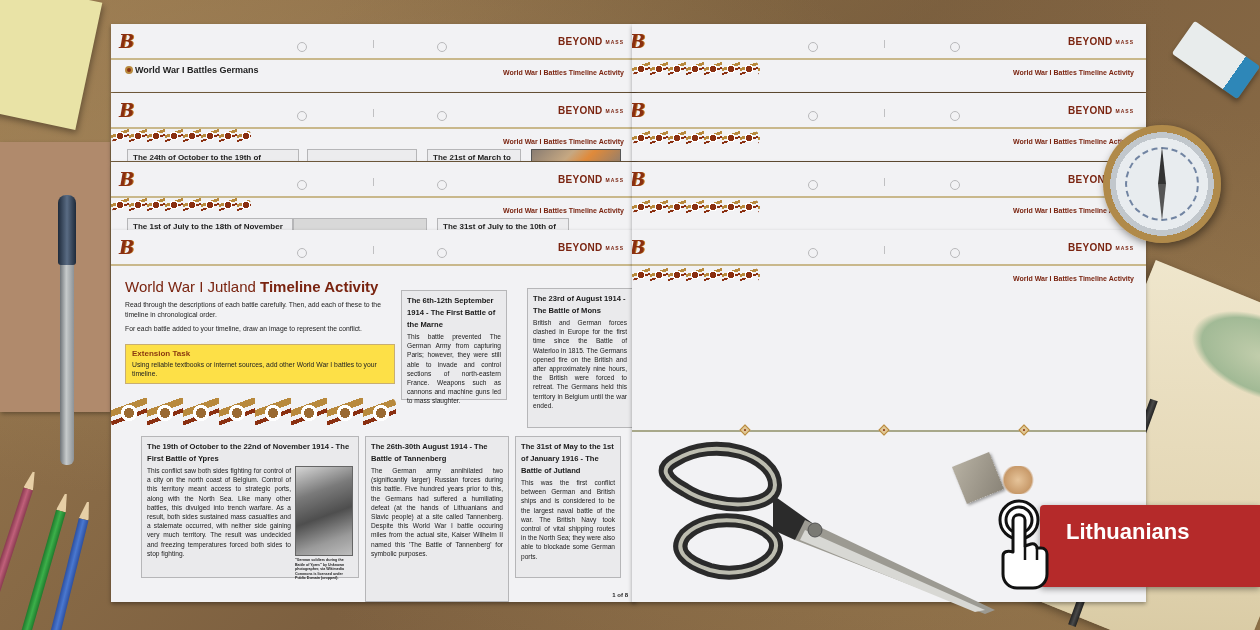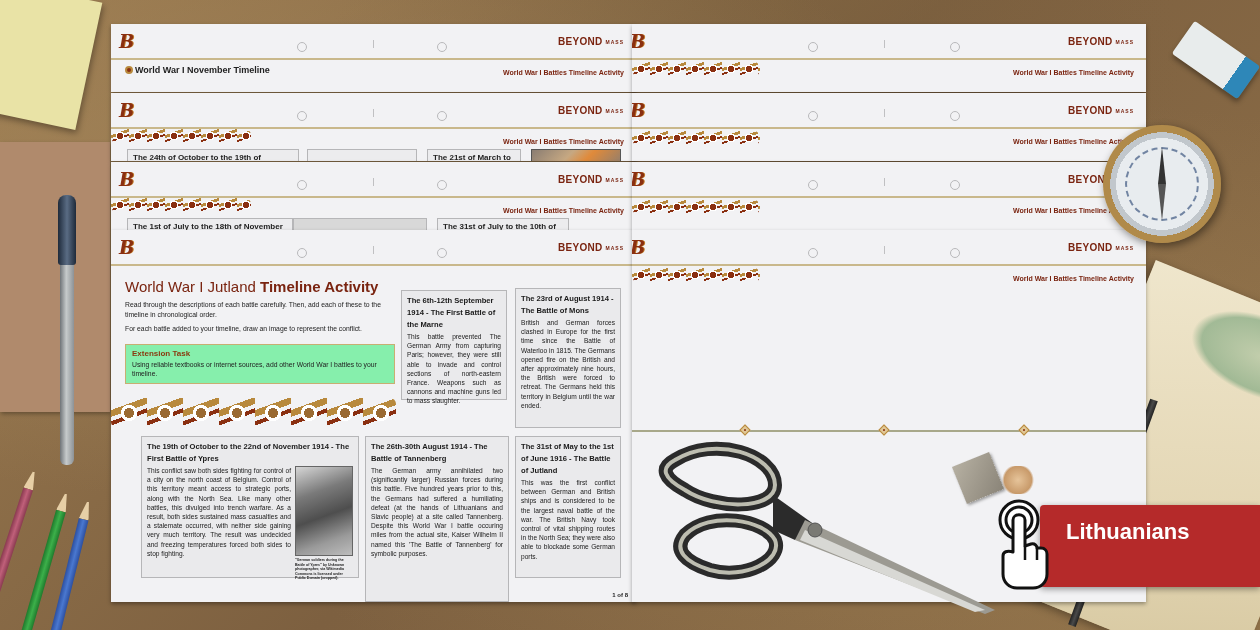--- a/index.html
+++ b/index.html
@@ -68,21 +68,21 @@
 
   
   .main-title {
     position: absolute; left: 14px; top: 48px;
     font-family: "Liberation Sans", sans-serif; font-size: 15px; color: #7a2410;
   }
   .main-title b { font-weight: bold; }
   .intro { position: absolute; left: 14px; width: 274px; font-family: "Liberation Sans", sans-serif; font-size: 6.8px; line-height: 9.5px; color: #222; }
   .ext-box {
     position: absolute; left: 14px; top: 114px; width: 270px; height: 40px;
-    border: 1px solid #c8ae72; background: #86efac; padding: 4px 6px;
+    border: 1px solid #c8ae72; background: #fde047; padding: 4px 6px;
   }
   .ext-title { font-family: "Liberation Sans", sans-serif; font-weight: bold; font-size: 8px; color: #8a3a10; margin-bottom: 2px; }
   .ext-text { font-family: "Liberation Sans", sans-serif; font-size: 6.8px; line-height: 9px; color: #222; }
 
   .battle {
     position: absolute; border: 1px solid #b6b6b8; background: #eaeaec;
     padding: 4px 5px; font-family: "Liberation Sans", sans-serif; color: #1a1a1a;
   }
   .battle h4 { font-size: 7.6px; font-weight: bold; line-height: 12px; margin-bottom: 1px; }
   .battle p { font-size: 6.6px; line-height: 9.2px; text-align: justify; }
@@ -147,21 +147,21 @@
 
 <div class="page" style="left:111px; top:24px; width:525px; height:68px;">
   <div class="page-header">
     <span class="logo-b">B</span>
     <span class="punch" style="left:186px;"></span>
     <span class="tick" style="left:262px;"></span>
     <span class="punch" style="left:326px;"></span>
     <span class="brand"><span>BEYOND</span><small>MASS</small></span>
   </div>
   <div style="position:absolute; left:14px; top:41px; font-family:'Liberation Sans',sans-serif; font-weight:bold; font-size:9px; color:#222;">
-    <span style="display:inline-block;width:8px;height:8px;border-radius:50%;border:2px solid #b8893c;background:#8a2f10;vertical-align:-1px;margin-right:2px;"></span><span>World War I November Timeline</span>
+    <span style="display:inline-block;width:8px;height:8px;border-radius:50%;border:2px solid #b8893c;background:#8a2f10;vertical-align:-1px;margin-right:2px;"></span><span>World War I Battles Germans</span>
   </div>
   <span class="subtitle-right" style="top:45px;">World War I Battles Timeline Activity</span>
 </div>
 
 <div class="page" style="left:111px; top:93px; width:525px; height:68px;">
   <div class="page-header">
     <span class="logo-b">B</span>
     <span class="punch" style="left:186px;"></span>
     <span class="tick" style="left:262px;"></span>
     <span class="punch" style="left:326px;"></span>
@@ -211,39 +211,39 @@
   </div>
 
   <div class="border-strip" style="left:0; top:168px; width:285px; height:30px; background-size:36px 30px;
        background-image: radial-gradient(circle at 18px 15px, #9a6a32 0 5px, #fff 5px 8px, transparent 8px),
        linear-gradient(160deg, transparent 0 28%, #b8893c 28% 44%, transparent 44% 54%, #8a2f10 54% 64%, transparent 64%);"></div>
 
   <div class="battle" style="left:290px; top:60px; width:106px; height:110px;">
     <h4>The 6th-12th September 1914 - The First Battle of the Marne</h4>
     <p>This battle prevented The German Army from capturing Paris; however, they were still able to invade and control sections of north-eastern France. Weapons such as cannons and machine guns led to mass slaughter.</p>
   </div>
-  <div class="battle" style="left:404px; top:58px; width:106px; height:140px;">
+  <div class="battle" style="left:416px; top:58px; width:106px; height:140px;">
     <h4>The 23rd of August 1914 - The Battle of Mons</h4>
     <p>British and German forces clashed in Europe for the first time since the Battle of Waterloo in 1815. The Germans opened fire on the British and after approximately nine hours, the British were forced to retreat. The Germans held this territory in Belgium until the war ended.</p>
   </div>
 
   <div class="battle" style="left:30px; top:206px; width:218px; height:142px;">
     <h4>The 19th of October to the 22nd of November 1914 - The First Battle of Ypres</h4>
     <div class="photo">
       <div class="img"></div>
       <div class="cap">"German soldiers during the Battle of Ypres" by Unknown photographer, via Wikimedia Commons is licensed under Public Domain (cropped).</div>
     </div>
     <p>This conflict saw both sides fighting for control of a city on the north coast of Belgium. Control of this territory meant access to strategic ports, along with the North Sea. Like many other battles, this divulged into trench warfare. As a result, both sides sustained mass casualties and a stalemate occurred, with neither side gaining very much territory. The result was undecided and freezing temperatures forced both sides to stop fighting.</p>
   </div>
   <div class="battle" style="left:254px; top:206px; width:144px; height:166px;">
     <h4>The 26th-30th August 1914 - The Battle of Tannenberg</h4>
     <p>The German army annihilated two (significantly larger) Russian forces during this battle. Five hundred years prior to this, the Germans had suffered a humiliating defeat (at the hands of Lithuanians and Slavic people) at a site called Tannenberg. Despite this World War I battle occuring miles from the actual site, Kaiser Wilhelm II named this 'The Battle of Tannenberg' for symbolic purposes.</p>
   </div>
   <div class="battle" style="left:404px; top:206px; width:106px; height:142px;">
-    <h4>The 31st of May to the 1st of June 1916 - The Battle of Jutland</h4>
+    <h4>The 31st of May to the 1st of January 1916 - The Battle of Jutland</h4>
     <p>This was the first conflict between German and British ships and is considered to be the largest naval battle of the war. The British Navy took control of vital shipping routes in the North Sea; they were also able to blockade some German ports.</p>
   </div>
 
   <span class="page-num">1 of 8</span>
 </div>
 
 <div class="page" style="left:632px; top:24px; width:514px; height:68px;">
   <div class="page-header">
     <span class="logo-b" style="left:-2px;">B</span>
     <span class="punch" style="left:176px;"></span>

